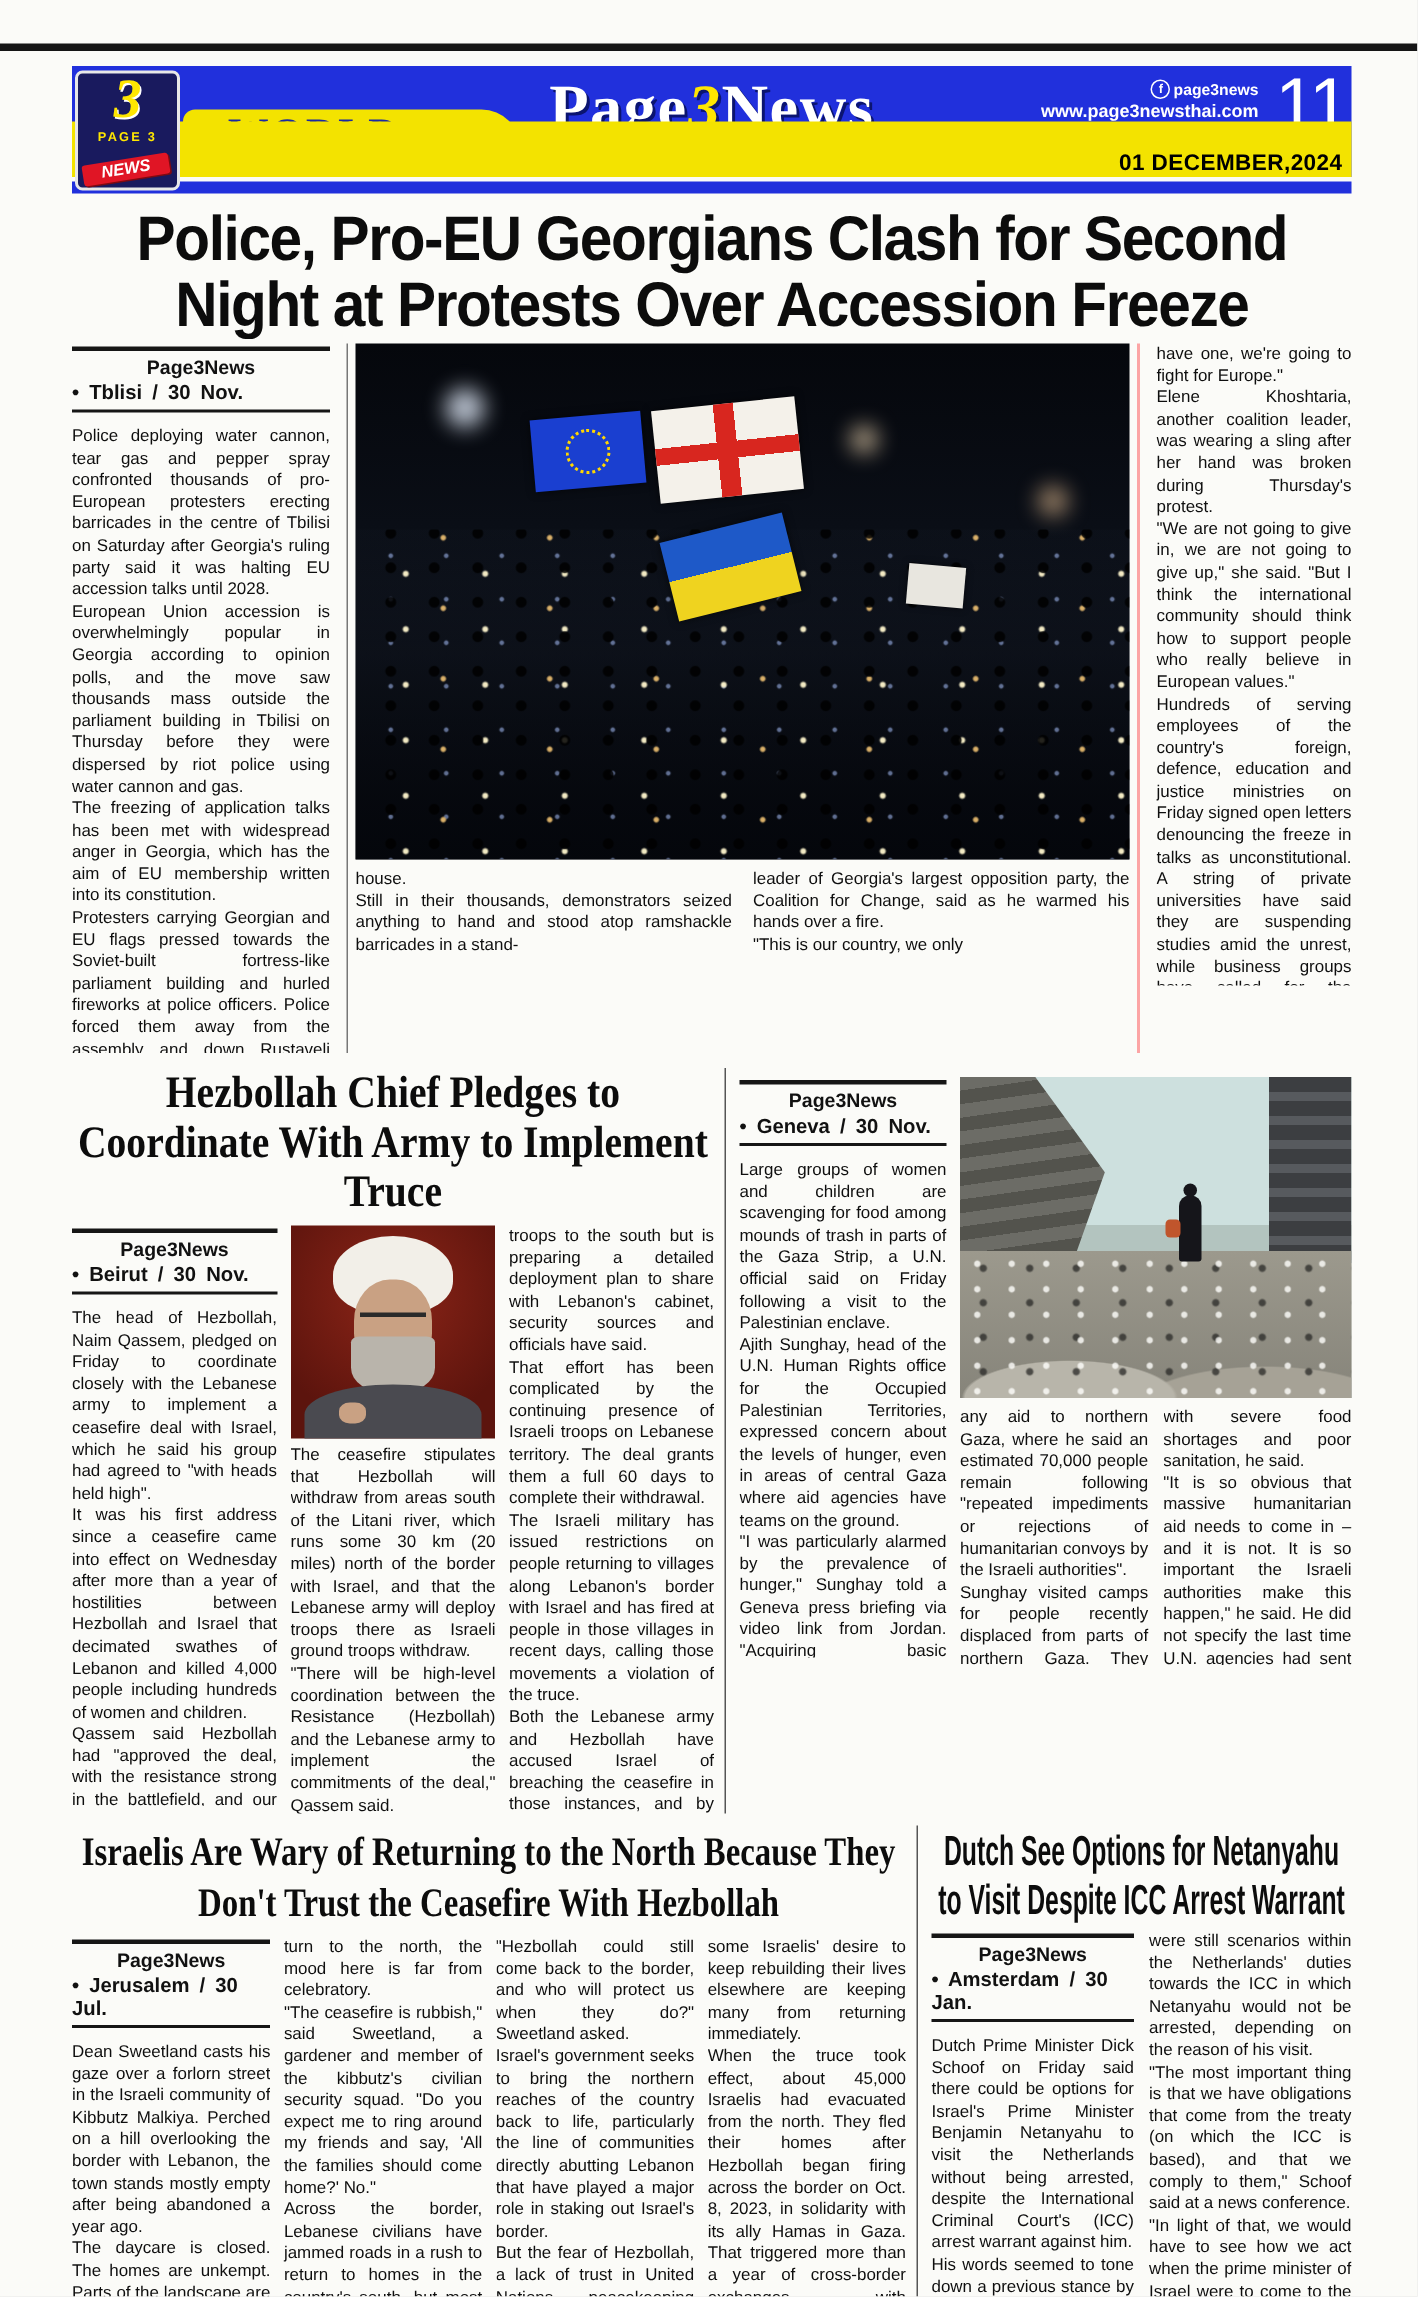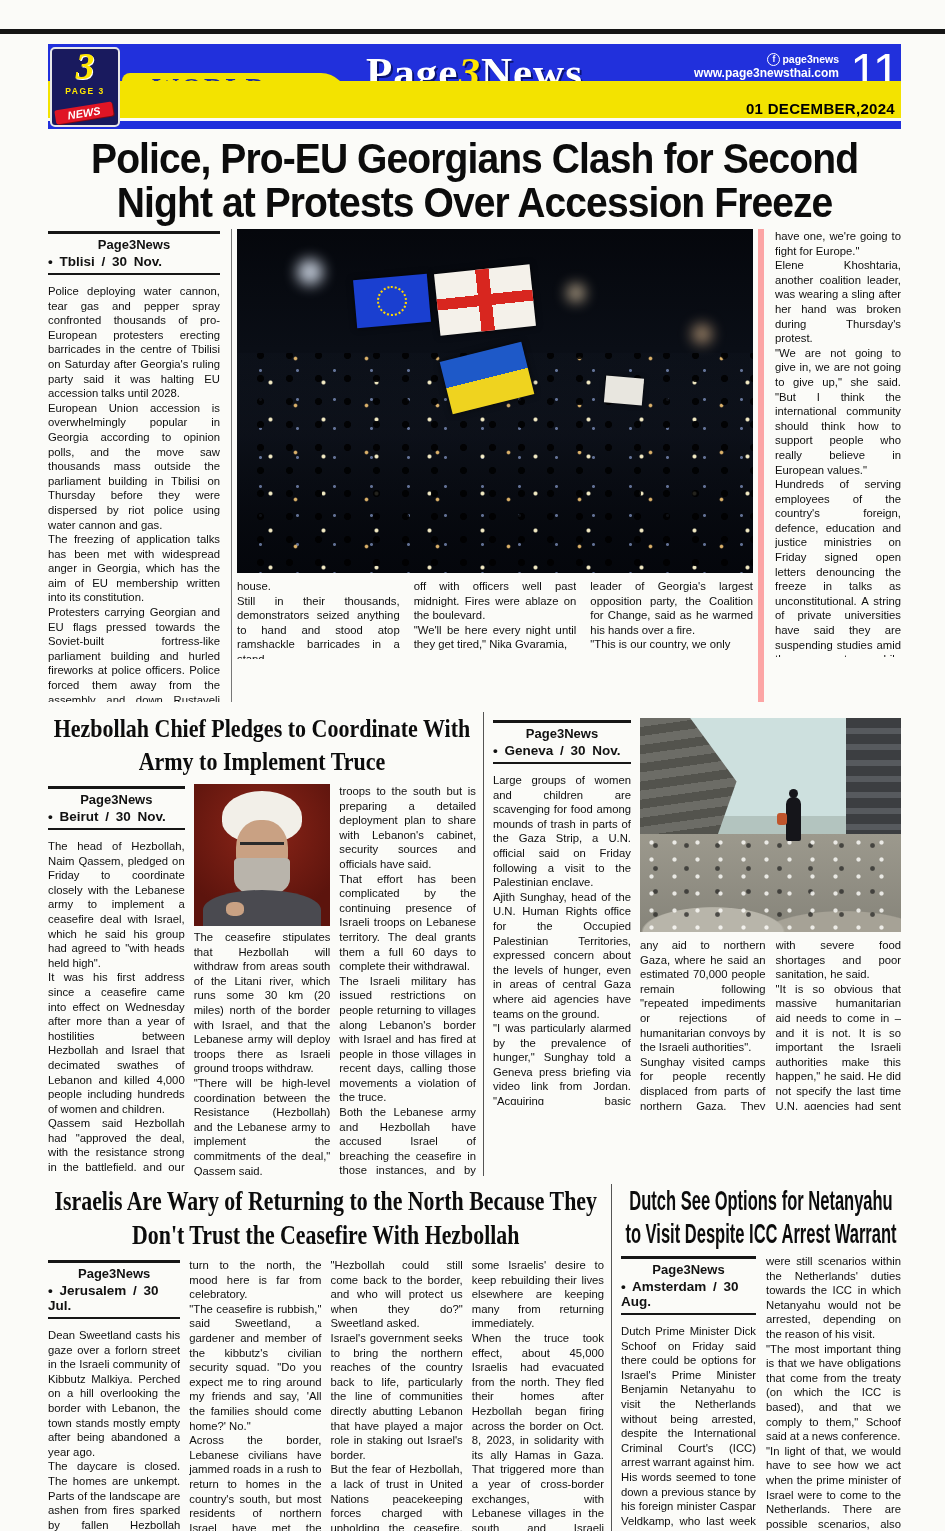--- a/index.html
+++ b/index.html
@@ -33,40 +33,40 @@
   .hdr-right .web{font-size:12px;font-weight:800;}
   .pageno{position:absolute;right:2px;top:0;color:#fff;font-weight:400;font-size:49px;line-height:52px;letter-spacing:-1px;}
   .blue-strip{height:8px;background:#2130dc;margin-top:3px;}
 
   
   .hl-wrap{overflow:hidden;}
   .condense{display:block;text-align:center;}
   h1.main{margin:8px 0 4px;font-weight:800;font-size:42px;line-height:44px;letter-spacing:-1px;color:#0c0c0c;}
   h1.main .condense{width:108%;margin-left:-4%;transform:scaleX(.93);}
   h2{margin:0;color:#0c0c0c;}
-  h2.serif{font-family:"Liberation Serif",serif;font-weight:800;font-size:25px;line-height:33px;}
+  h2.serif{font-family:"Liberation Serif",serif;font-weight:800;font-size:30px;line-height:33px;}
   h2.hez .condense{width:114%;margin-left:-7%;transform:scaleX(.88);}
   h2.isr{font-size:27px;line-height:34px;}
   h2.isr .condense{width:124%;margin-left:-12%;transform:scaleX(.81);}
   h2.gaza{font-weight:400;font-size:30px;line-height:36px;letter-spacing:-.5px;}
   h2.gaza .condense{width:118%;margin-left:-9%;transform:scaleX(.85);}
   h2.dutch{font-weight:800;font-size:28px;line-height:33px;}
   h2.dutch .condense{width:170%;margin-left:-35%;transform:scaleX(.59);}
 
   
   .byline{border-top:3px solid #161616;border-bottom:2px solid #161616;padding:3px 0 4px;margin:2px 0 9px;}
   .byline .src{text-align:center;font-weight:800;font-size:13px;}
   .byline .dl{font-weight:800;font-size:13.5px;margin-top:2px;word-spacing:3px;}
   .bt{font-size:11.3px;line-height:14.6px;text-align:justify;white-space:pre-line;overflow:hidden;color:#0e0e0e;}
 
   
   .art-georgia{display:flex;gap:11px;margin-top:4px;}
   .g-col1{width:172px;flex:none;}
   .g-col1 .bt{height:418px;}
-  .g-mid{width:516px;flex:none;border-left:1px solid #777;border-right:6px solid #fca5a5;padding:0 5px;}
+  .g-mid{width:516px;flex:none;border-left:1px solid #777;border-right:2px solid #fca5a5;padding:0 5px;}
   .g-under{display:flex;gap:14px;margin-top:6px;}
   .g-under .bt{flex:1;height:80px;}
   .g-colr{flex:1;}
   .g-colr .bt{height:428px;}
 
   
   .ph-protest{position:relative;width:516px;height:344px;overflow:hidden;background:linear-gradient(#05070c,#0a0e16 35%,#10151f 60%,#070a10);}
   .ph-protest .glow{position:absolute;border-radius:50%;filter:blur(7px);}
   .crowd{position:absolute;left:0;right:0;bottom:0;height:64%;
     background-image:
@@ -194,22 +194,20 @@
           <div class="glow" style="left:455px;top:95px;width:20px;height:20px;background:rgba(255,210,160,.6);"></div>
           <div class="crowd"></div>
           <div class="flag flag-eu"></div>
           <div class="flag flag-ge"></div>
           <div class="flag flag-ua"></div>
           <div class="signboard"></div>
         </div>
         <div class="g-under">
           <div class="bt">house.
 Still in their thousands, demonstrators seized anything to hand and stood atop ramshackle barricades in a stand-</div>
-          <div class="bt">off with officers well past midnight. Fires were ablaze on the boulevard.
-"We'll be here every night until they get tired," Nika Gvaramia,</div>
           <div class="bt">leader of Georgia's largest opposition party, the Coalition for Change, said as he warmed his hands over a fire.
 "This is our country, we only</div>
         </div>
       </div>
       <div class="g-colr">
         <div class="bt">have one, we're going to fight for Europe."
 Elene Khoshtaria, another coalition leader, was wearing a sling after her hand was broken during Thursday's protest.
 "We are not going to give in, we are not going to give up," she said. "But I think the international community should think how to support people who really believe in European values."
 Hundreds of serving employees of the country's foreign, defence, education and justice ministries on Friday signed open letters denouncing the freeze in talks as unconstitutional. A string of private universities have said they are suspending studies amid the unrest, while business groups have called for the government to review its stance.
 The ruling Georgian Dream party, which won almost 54% of the vote in an October election that opposition parties say was rigged, said on Thursday that it was freezing membership talks over what it said was EU "blackmail" of Georgia.</div>
@@ -316,21 +314,21 @@
     </section>
 
     <section class="art-dutch">
       <h2 class="dutch hl-wrap">
           <span class="condense">Dutch See Options for Netanyahu to Visit Despite ICC Arrest Warrant</span>
         </h2>
       <div class="dutch-cols">
         <div class="c dutch-c1">
           <div class="byline">
             <div class="src">Page3News</div>
-            <div class="dl">• Amsterdam  / 30 Aug.</div>
+            <div class="dl">• Amsterdam  / 30 Jan.</div>
           </div>
           <div class="bt">Dutch Prime Minister Dick Schoof on Friday said there could be options for Israel's Prime Minister Benjamin Netanyahu to visit the Netherlands without being arrested, despite the International Criminal Court's (ICC) arrest warrant against him.
 His words seemed to tone down a previous stance by his foreign minister Caspar Veldkamp, who last week in parliament said the Netherlands fully cooperates with the ICC, explaining that meant "we act on arrest warrants for people who are on Dutch territory".
 Schoof on Friday said there</div>
         </div>
         <div class="c dutch-c2">
           <div class="bt">were still scenarios within the Netherlands' duties towards the ICC in which Netanyahu would not be arrested, depending on the reason of his visit.
 "The most important thing is that we have obligations that come from the treaty (on which the ICC is based), and that we comply to them," Schoof said at a news conference.
 "In light of that, we would have to see how we act when the prime minister of Israel were to come to the Netherlands. There are possible scenarios, also within international law, in which he would be able to come to the Netherlands without being arrested."</div>
         </div>

